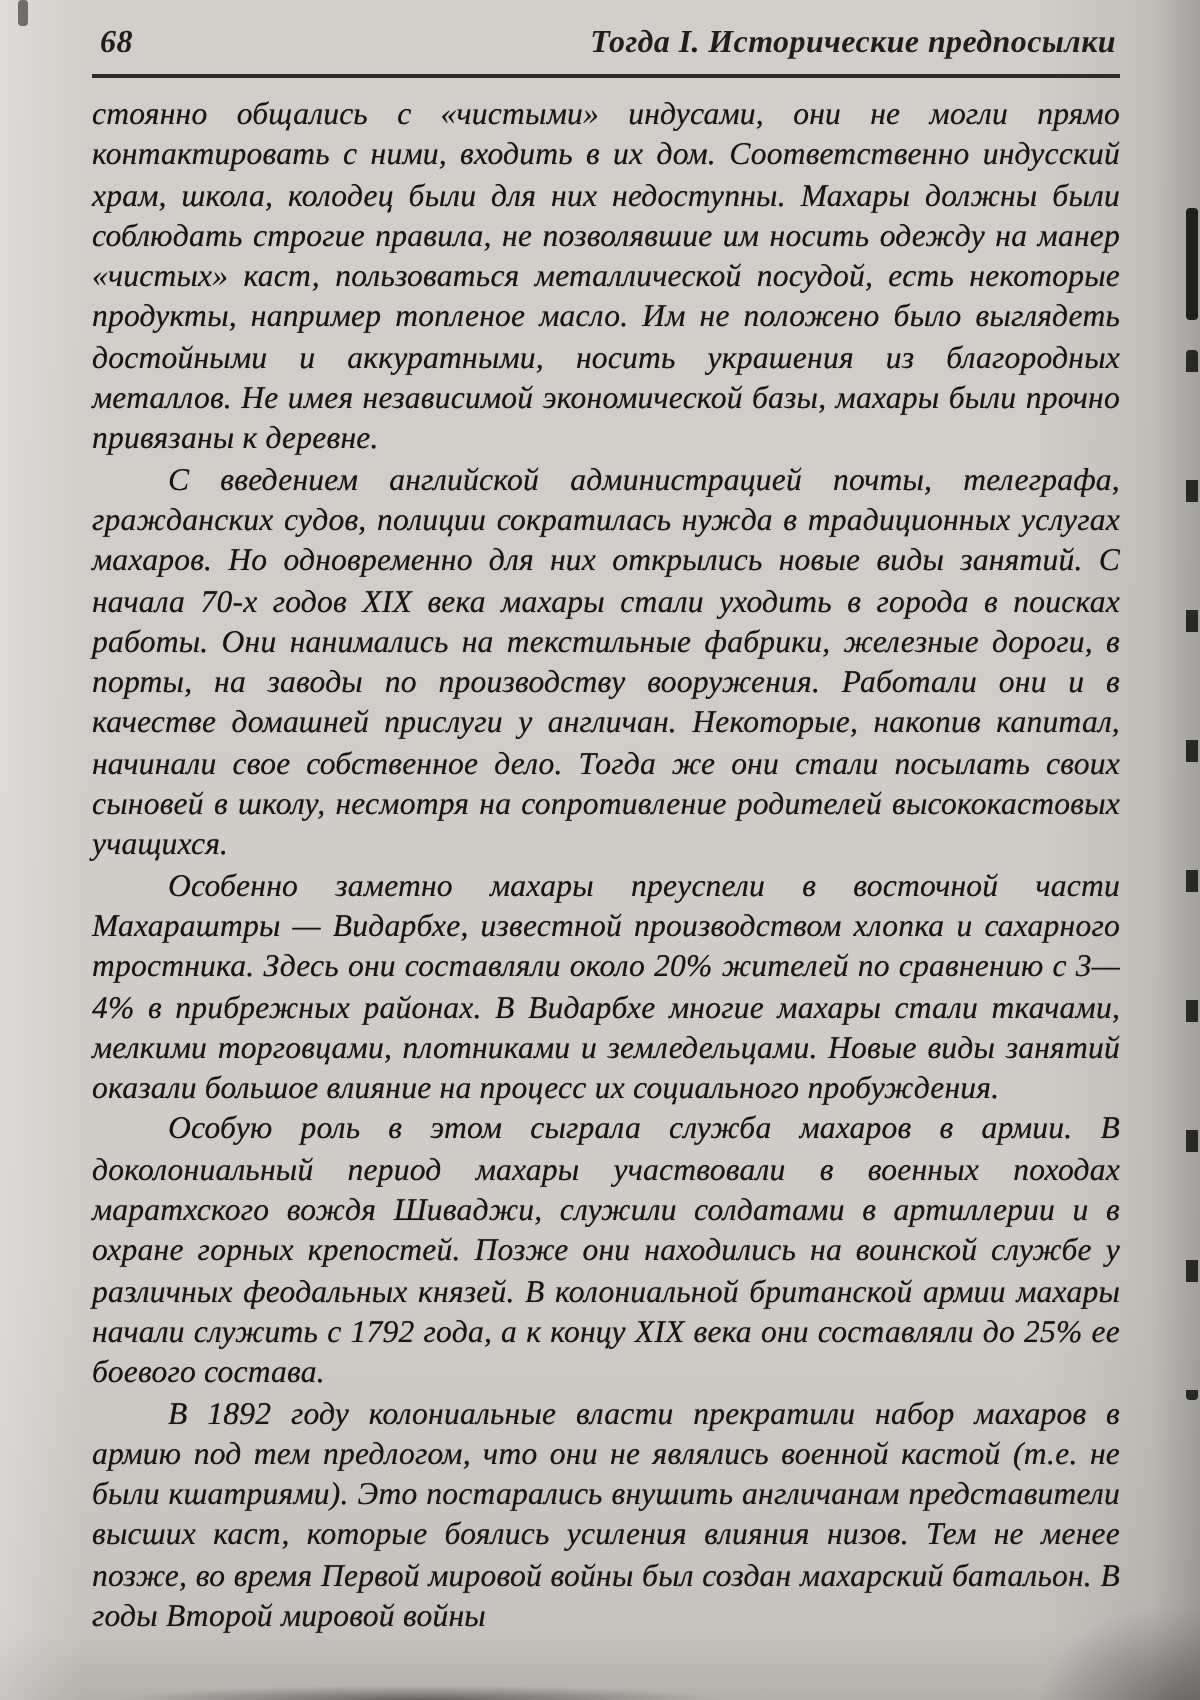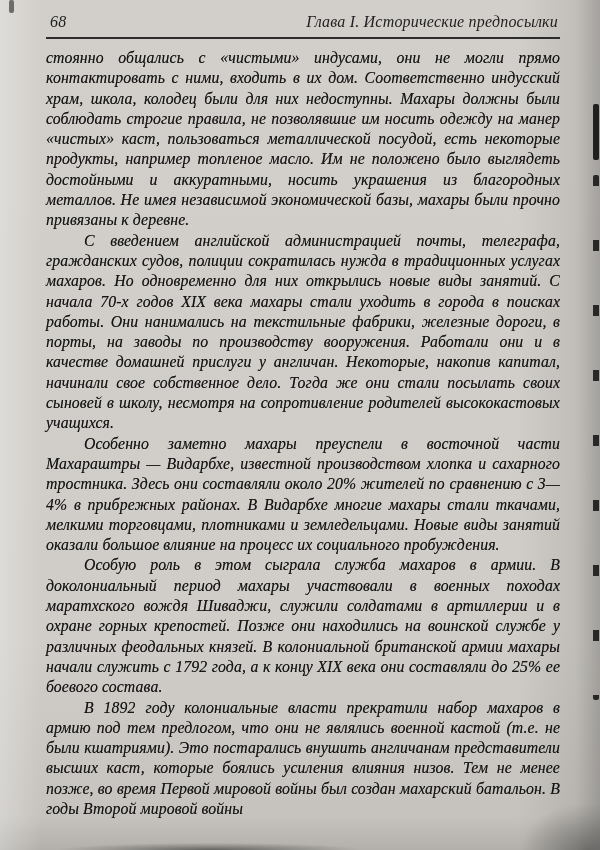--- a/index.html
+++ b/index.html
@@ -18,21 +18,21 @@
     padding: 11px 40px 0 46px;
     background:
       linear-gradient(90deg, rgba(255,255,255,0.28) 0%, rgba(255,255,255,0) 7%,
                       rgba(0,0,0,0) 86%, rgba(0,0,0,0.08) 96%, rgba(0,0,0,0.22) 100%),
       linear-gradient(180deg, #d2cfca 0%, #d0cdc8 75%, #c6c3be 96%, #b3b0ab 100%);
   }
   .header {
     display: flex;
     align-items: baseline;
     font-style: italic;
-    font-weight: normal;
+    font-weight: bold;
     font-size: 16px;
     color: #1e1e1e;
     padding: 2px 2px 0 4px;
     letter-spacing: 0.2px;
     justify-content: space-between;
   }
   .header .title { margin-left: auto; }
   .rule {
     height: 2px;
     background: #2c2c2c;
@@ -75,21 +75,21 @@
     background: radial-gradient(ellipse at 85% 105%, rgba(55,55,55,0.45), transparent 70%);
   }
 </style>
 </head>
 <body>
 
 <div class="page">
 
   <div class="header">
     <span class="pagenum">68</span>
-    <span class="title">Глава I.  Исторические предпосылки</span>
+    <span class="title">Тогда I.  Исторические предпосылки</span>
   </div>
 
   <div class="rule"></div>
 
   <div class="bodytext">
     <p class="no-indent">стоянно общались с «чистыми» индусами, они не могли прямо контактировать с ними, входить в их дом. Соответственно индусский храм, школа, колодец были для них недоступны. Махары должны были соблюдать строгие правила, не позволявшие им носить одежду на манер «чистых» каст, пользоваться металлической посудой, есть некоторые продукты, например топленое масло. Им не положено было выглядеть достойными и аккуратными, носить украшения из благородных металлов. Не имея независимой экономической базы, махары были прочно привязаны к деревне.</p>
     <p>С введением английской администрацией почты, телеграфа, гражданских судов, полиции сократилась нужда в традиционных услугах махаров. Но одновременно для них открылись новые виды занятий. С начала 70-х годов XIX века махары стали уходить в города в поисках работы. Они нанимались на текстильные фабрики, железные дороги, в порты, на заводы по производству вооружения. Работали они и в качестве домашней прислуги у англичан. Некоторые, накопив капитал, начинали свое собственное дело. Тогда же они стали посылать своих сыновей в школу, несмотря на сопротивление родителей высококастовых учащихся.</p>
     <p>Особенно заметно махары преуспели в восточной части Махараштры — Видарбхе, известной производством хлопка и сахарного тростника. Здесь они составляли около 20% жителей по сравнению с 3—4% в прибрежных районах. В Видарбхе многие махары стали ткачами, мелкими торговцами, плотниками и земледельцами. Новые виды занятий оказали большое влияние на процесс их социального пробуждения.</p>
     <p>Особую роль в этом сыграла служба махаров в армии. В доколониальный период махары участвовали в военных походах маратхского вождя Шиваджи, служили солдатами в артиллерии и в охране горных крепостей. Позже они находились на воинской службе у различных феодальных князей. В колониальной британской армии махары начали служить с 1792 года, а к концу XIX века они составляли до 25% ее боевого состава.</p>
     <p>В 1892 году колониальные власти прекратили набор махаров в армию под тем предлогом, что они не являлись военной кастой (т.е. не были кшатриями). Это постарались внушить англичанам представители высших каст, которые боялись усиления влияния низов. Тем не менее позже, во время Первой мировой войны был создан махарский батальон. В годы Второй мировой войны</p>

